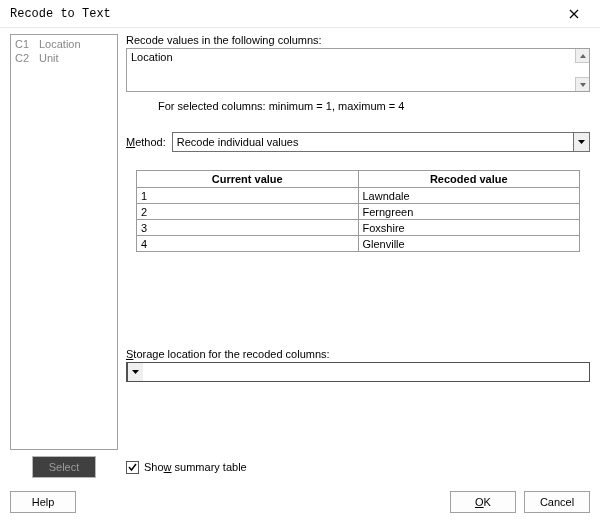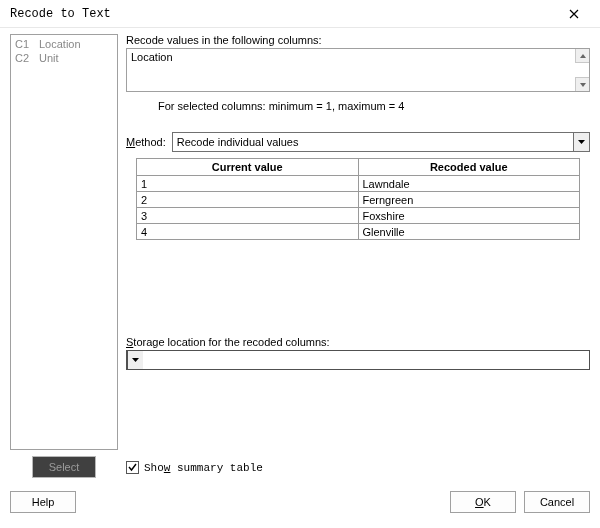--- a/index.html
+++ b/index.html
@@ -96,21 +96,21 @@
     position:relative;
   }
   .select-style .dd {
     position:absolute; right:0; top:0; bottom:0; width:16px;
     display:flex;align-items:center;justify-content:center;
     border-left:1px solid #707070;
     background:#efefef;
   }
   .select-style .dd svg { display:block; }
   .recode-table-wrap {
-    margin: 0 10px 0 10px;
+    margin: 12px 10px 0 10px;
   }
   table.recode {
     width: 100%;
     border-collapse: collapse;
     table-layout: fixed;
   }
   table.recode th {
     background:#fff;
     border:1px solid #9a9a9a;
     font-weight:bold;
@@ -147,21 +147,21 @@
   .storage-select .dd {
     width:16px;height:100%;
     border-left:1px solid #505050;
     background:#efefef;
     display:flex;align-items:center;justify-content:center;
   }
   .chk-row {
     position:absolute;
     bottom: 4px;
     left: 8px;
-    display:flex;align-items:flex-end;font-family:Liberation Mono, monospace;
+    display:flex;align-items:flex-start;
   }
   .chk {
     width:13px;height:13px;border:1px solid #555;background:#fff;
     margin-right:5px;display:flex;align-items:center;justify-content:center;
     font-size:10px;line-height:10px;
   }
   .chk-lbl .ul { text-decoration: underline; }
   .bottom-bar {
     height: 36px;
     display:flex;

